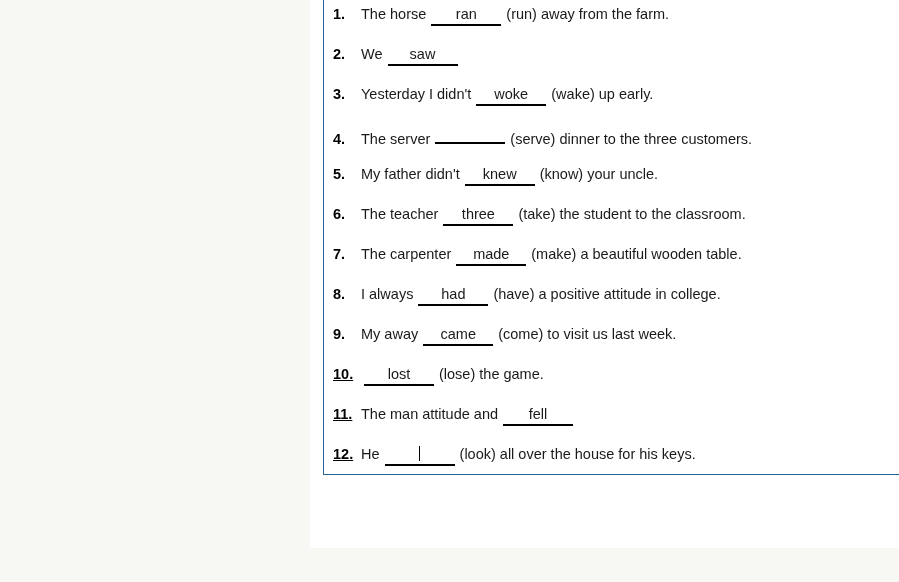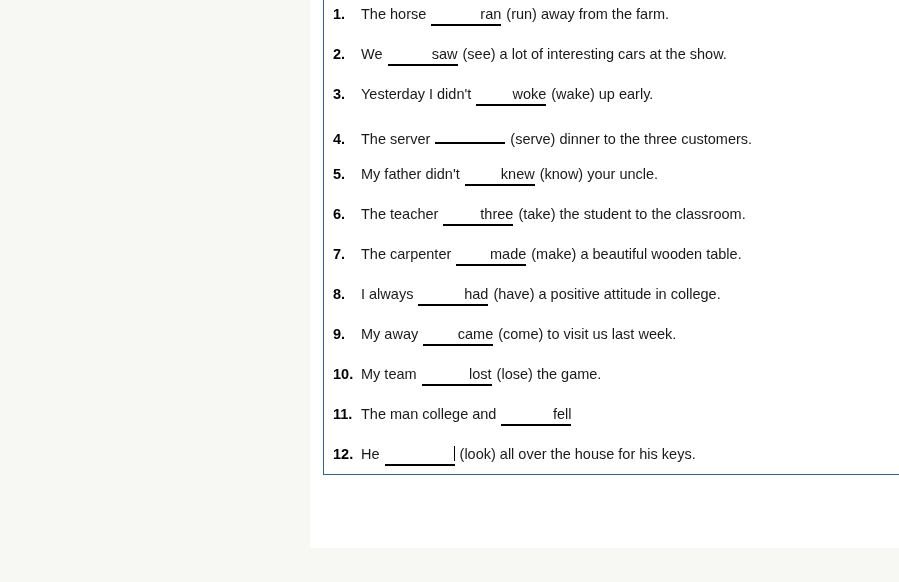--- a/index.html
+++ b/index.html
@@ -64,39 +64,40 @@
     font-weight: bold;
     color: #000000;
     min-width: 24px;
     text-align: left;
     margin-right: 4px;
     font-size: 14.5px;
   }
 
   .item-number.wide {
     min-width: 24px;
+    text-decoration: underline;
   }
 
   .sentence-pre,
   .sentence-post {
     color: #1a1a1a;
     font-size: 14.5px;
   }
 
   .sentence-pre {
     margin-right: 2px;
   }
 
   
   .blank {
     position: relative;
     display: inline-block;
     width: 70px;
     border-bottom: 2px solid #000000;
-    text-align: right;
+    text-align: center;
     font-size: 14.5px;
     color: #1a1a1a;
     margin: 8px 3px;
     line-height: 20px;
     height: 20px;
     vertical-align: baseline;
     overflow: visible;
   }
 
   .blank-text {
@@ -139,21 +140,20 @@
               <span class="blank-text">ran</span>
             </span>
             <span class="sentence-post">(run) away from the farm.</span>
           </li>
           <li class="exercise-item">
             <span class="item-number">2.</span>
             <span class="sentence-pre">We</span>
             <span class="blank">
               <span class="blank-text">saw</span>
             </span>
-            <span class="sentence-post">(see) a lot of interesting cars at the show.</span>
           </li>
           <li class="exercise-item">
             <span class="item-number">3.</span>
             <span class="sentence-pre">Yesterday I didn't</span>
             <span class="blank">
               <span class="blank-text">woke</span>
             </span>
             <span class="sentence-post">(wake) up early.</span>
           </li>
           <li class="exercise-item">
@@ -199,29 +199,28 @@
           <li class="exercise-item">
             <span class="item-number">9.</span>
             <span class="sentence-pre">My away</span>
             <span class="blank">
               <span class="blank-text">came</span>
             </span>
             <span class="sentence-post">(come) to visit us last week.</span>
           </li>
           <li class="exercise-item">
             <span class="item-number wide">10.</span>
-            <span class="sentence-pre">My team</span>
             <span class="blank">
               <span class="blank-text">lost</span>
             </span>
             <span class="sentence-post">(lose) the game.</span>
           </li>
           <li class="exercise-item">
             <span class="item-number wide">11.</span>
-            <span class="sentence-pre">The man college and</span>
+            <span class="sentence-pre">The man attitude and</span>
             <span class="blank">
               <span class="blank-text">fell</span>
             </span>
           </li>
           <li class="exercise-item">
             <span class="item-number wide">12.</span>
             <span class="sentence-pre">He</span>
             <span class="blank">
               <span class="blank-text"><span class="caret"></span></span>
             </span>

